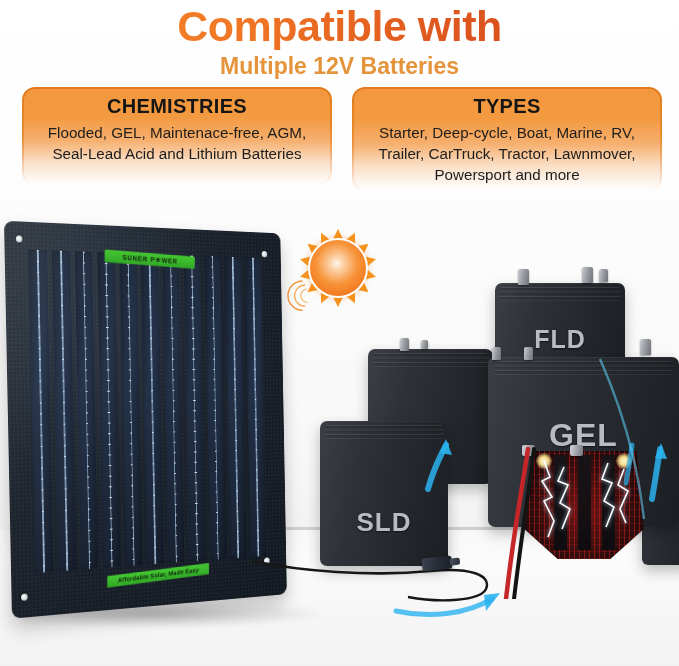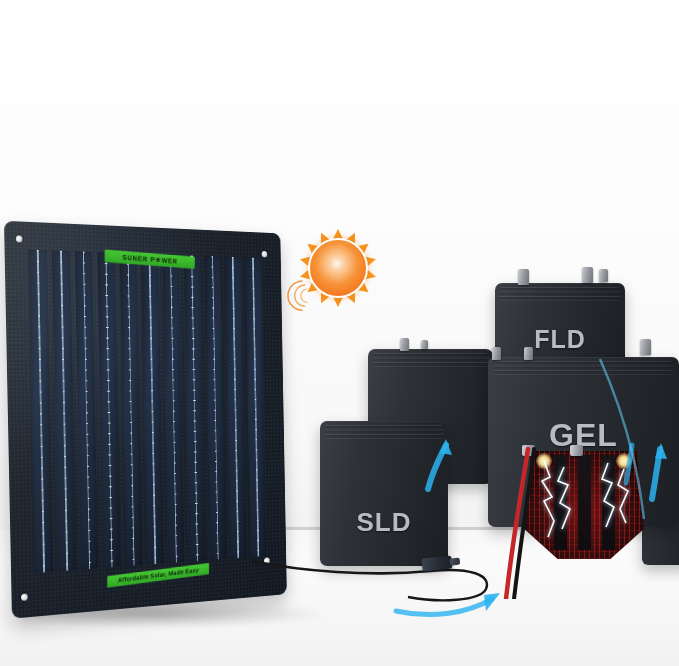--- a/index.html
+++ b/index.html
@@ -418,21 +418,38 @@
     width: 10px; height: 7px;
     background: linear-gradient(100deg, #4a515e 0%, #2a3039 100%);
     border-radius: 2px;
   }
 </style>
 </head>
 <body>
 
 <div class="page">
 
-
+  <div class="header">
+    <h1 class="title">Compatible with</h1>
+    <h2 class="subtitle">Multiple 12V Batteries</h2>
+  </div>
+
+  <div class="boxes">
+
+    <div class="info-box" id="box-left">
+      <p class="box-heading">CHEMISTRIES</p>
+      <p class="box-body">Flooded, GEL, Maintenace-free, AGM, Seal-Lead Acid and Lithium Batteries</p>
+    </div>
+
+    <div class="info-box" id="box-right">
+      <p class="box-heading">TYPES</p>
+      <p class="box-body">Starter, Deep-cycle, Boat, Marine, RV, Trailer, CarTruck, Tractor, Lawnmover, Powersport and more</p>
+    </div>
+
+  </div>
 
   <div class="scene">
 
     <div class="wall"></div>
     <div class="floor"></div>
     <div class="floor-edge"></div>
 
     <div class="panel-wrap">
       <div class="panel-shadow"></div>
 

